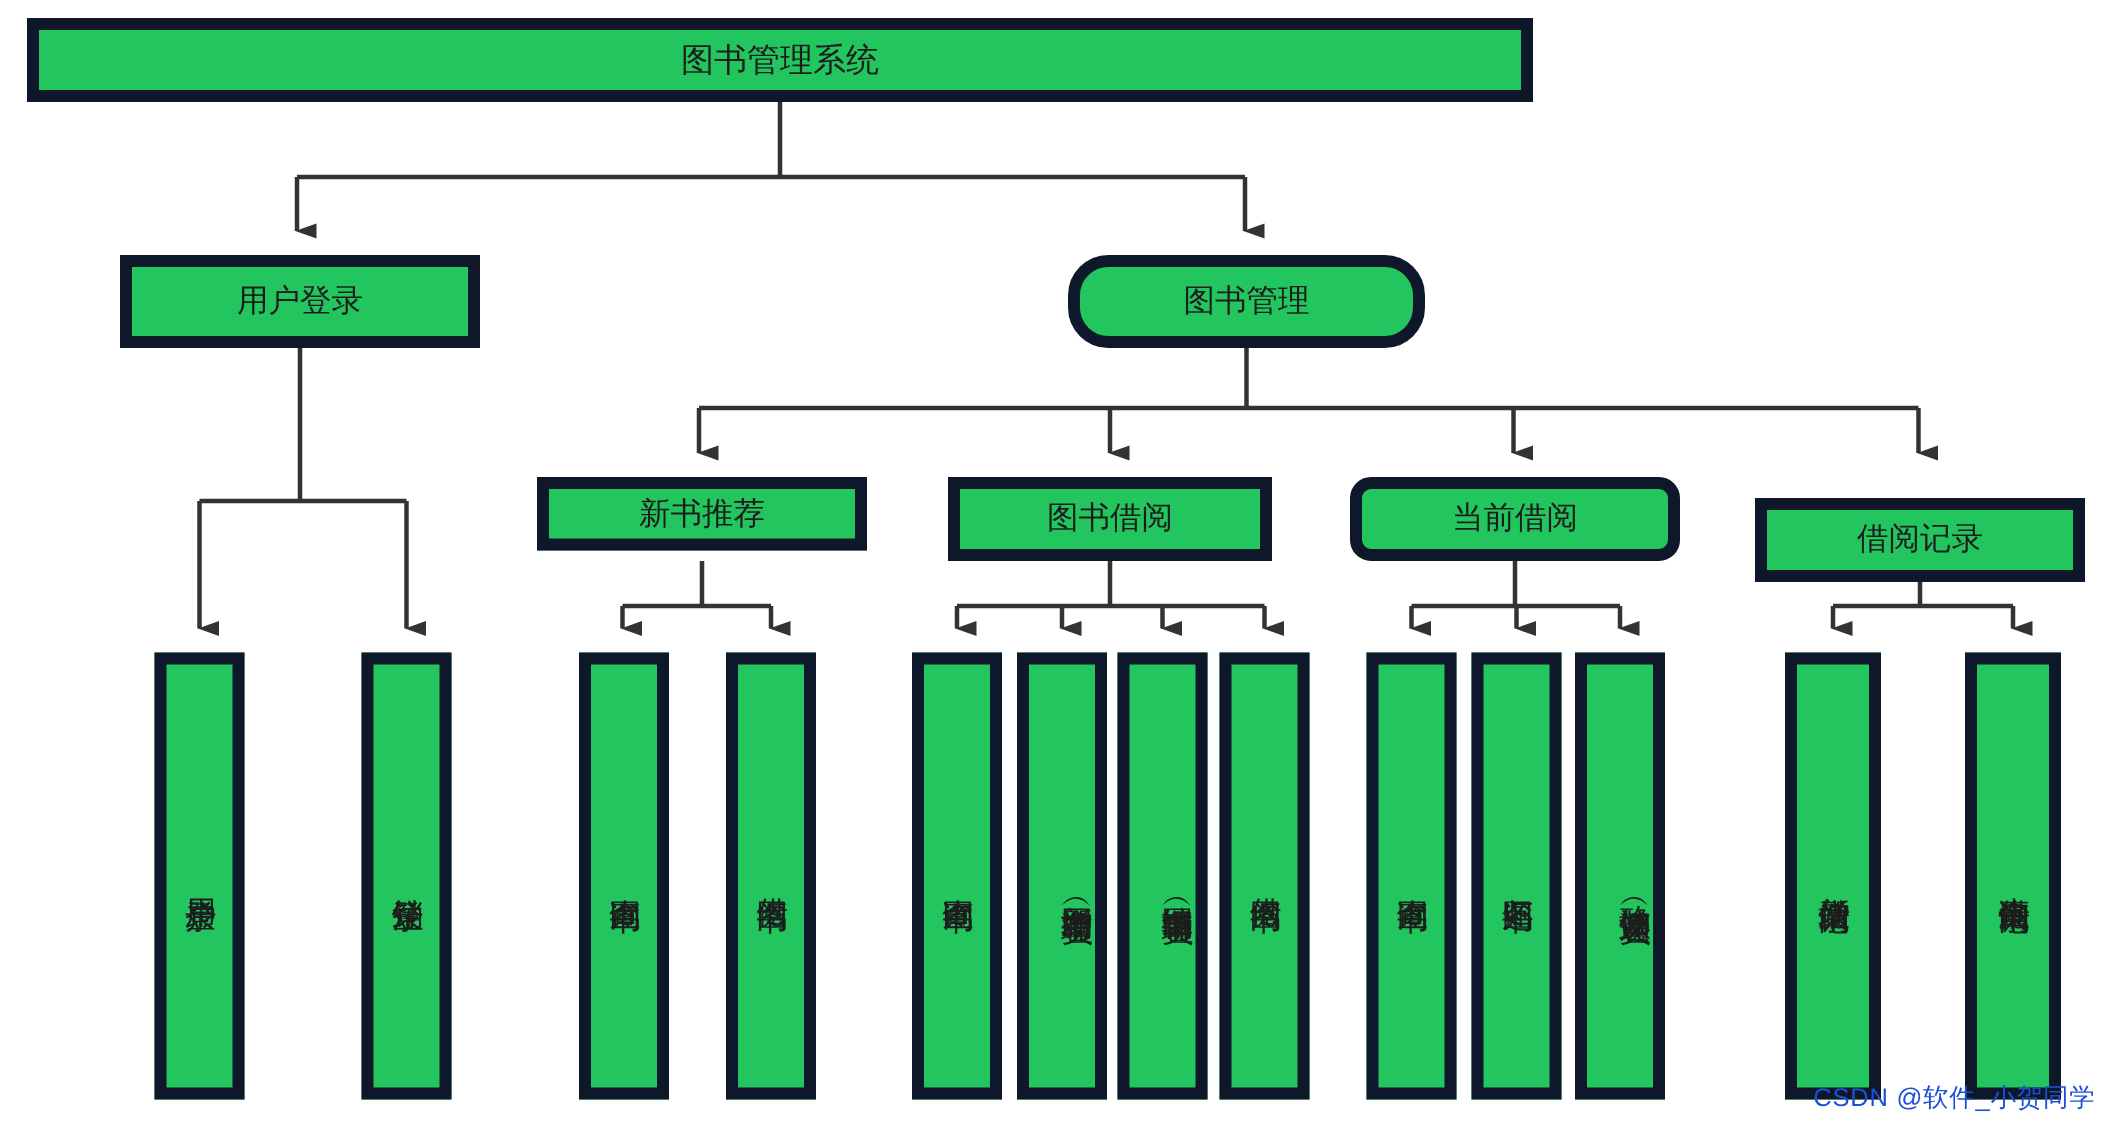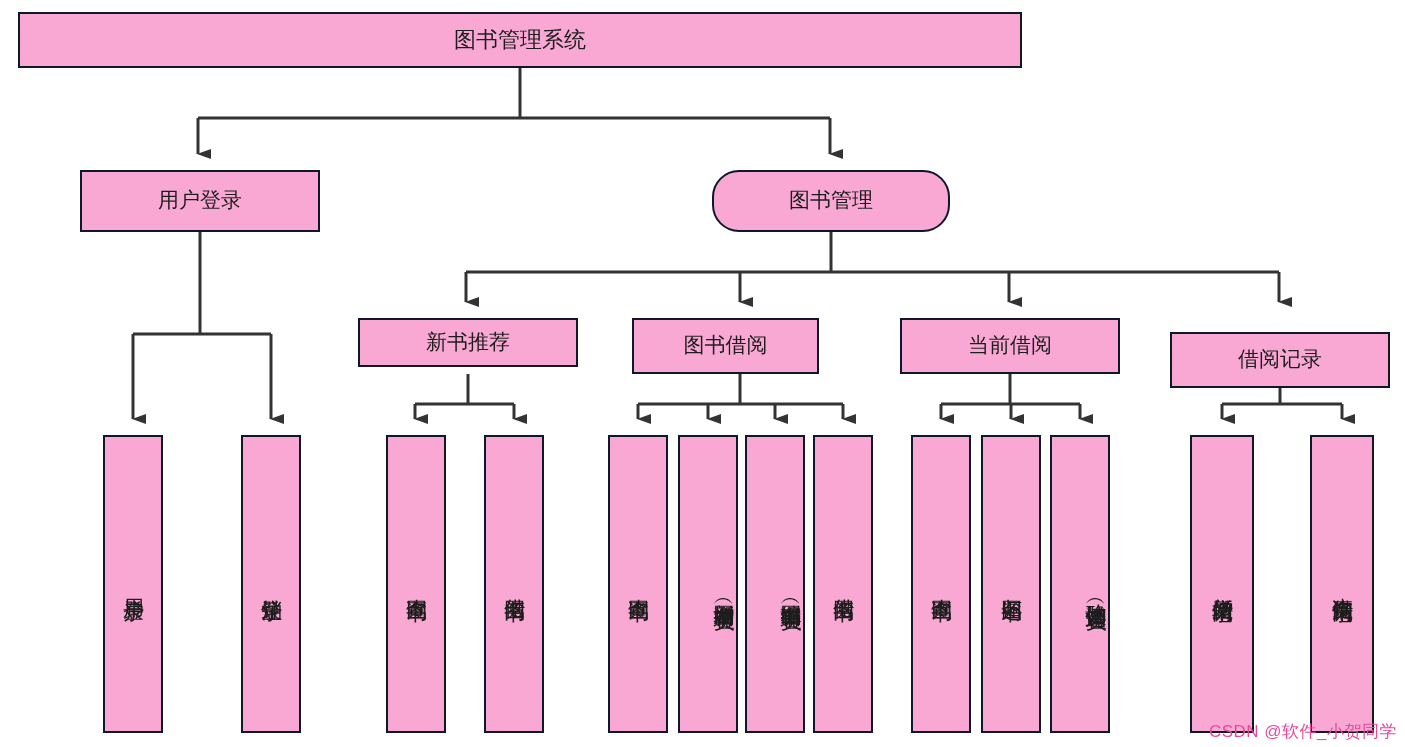--- a/index.html
+++ b/index.html
@@ -21,28 +21,27 @@
     position: absolute;
     left: 0;
     top: 0;
     width: 1405px;
     height: 747px;
     pointer-events: none;
   }
   .node {
     position: absolute;
     box-sizing: border-box;
-    border: 2px solid #0f172a;
-    background: #f9a8d4;
+    border: 8px solid #0f172a;
+    background: #22c55e;
     display: flex;
     align-items: center;
     justify-content: center;
     color: #1d1d1d;
     line-height: 1.22;
-    font-family: Liberation Serif, serif;
   }
   .node.h {
     font-size: 21px;
   }
   .node.root {
     font-size: 22px;
   }
   .node.v {
     writing-mode: vertical-rl;
     text-orientation: upright;
@@ -59,21 +58,21 @@
   .node-label {
     display: block;
     white-space: pre-line;
     text-align: center;
   }
   #watermark {
     position: absolute;
     right: 8px;
     bottom: 4px;
     font-size: 17px;
-    color: #ec4899;
+    color: #1d4ed8;
     letter-spacing: 0.5px;
     white-space: nowrap;
   }
 </style>
 </head>
 <body>
 
 <div id="canvas">
 
   <svg id="edges" viewBox="0 0 1405 747">
@@ -135,25 +134,25 @@
   </div>
 
   <div class="node h" style="left:712px; top:170px; width:238px; height:62px;border-radius:27px;">
     <span class="node-label">图书管理</span>
   </div>
 
   <div class="node h" style="left:358px; top:318px; width:220px; height:49px;">
     <span class="node-label">新书推荐</span>
   </div>
 
-  <div class="node h" style="left:632px; top:318px; width:187px; height:56px;">
+  <div class="node h" style="left:632px; top:318px; width:216px; height:56px;">
     <span class="node-label">图书借阅</span>
   </div>
 
-  <div class="node h" style="left:900px; top:318px; width:220px; height:56px;">
+  <div class="node h" style="left:900px; top:318px; width:220px; height:56px;border-radius:14px;">
     <span class="node-label">当前借阅</span>
   </div>
 
   <div class="node h" style="left:1170px; top:332px; width:220px; height:56px;">
     <span class="node-label">借阅记录</span>
   </div>
 
   <div class="node v centered" style="left:103px; top:435px; width:60px; height:298px;">
     <span class="node-label">用户登录</span>
   </div>

